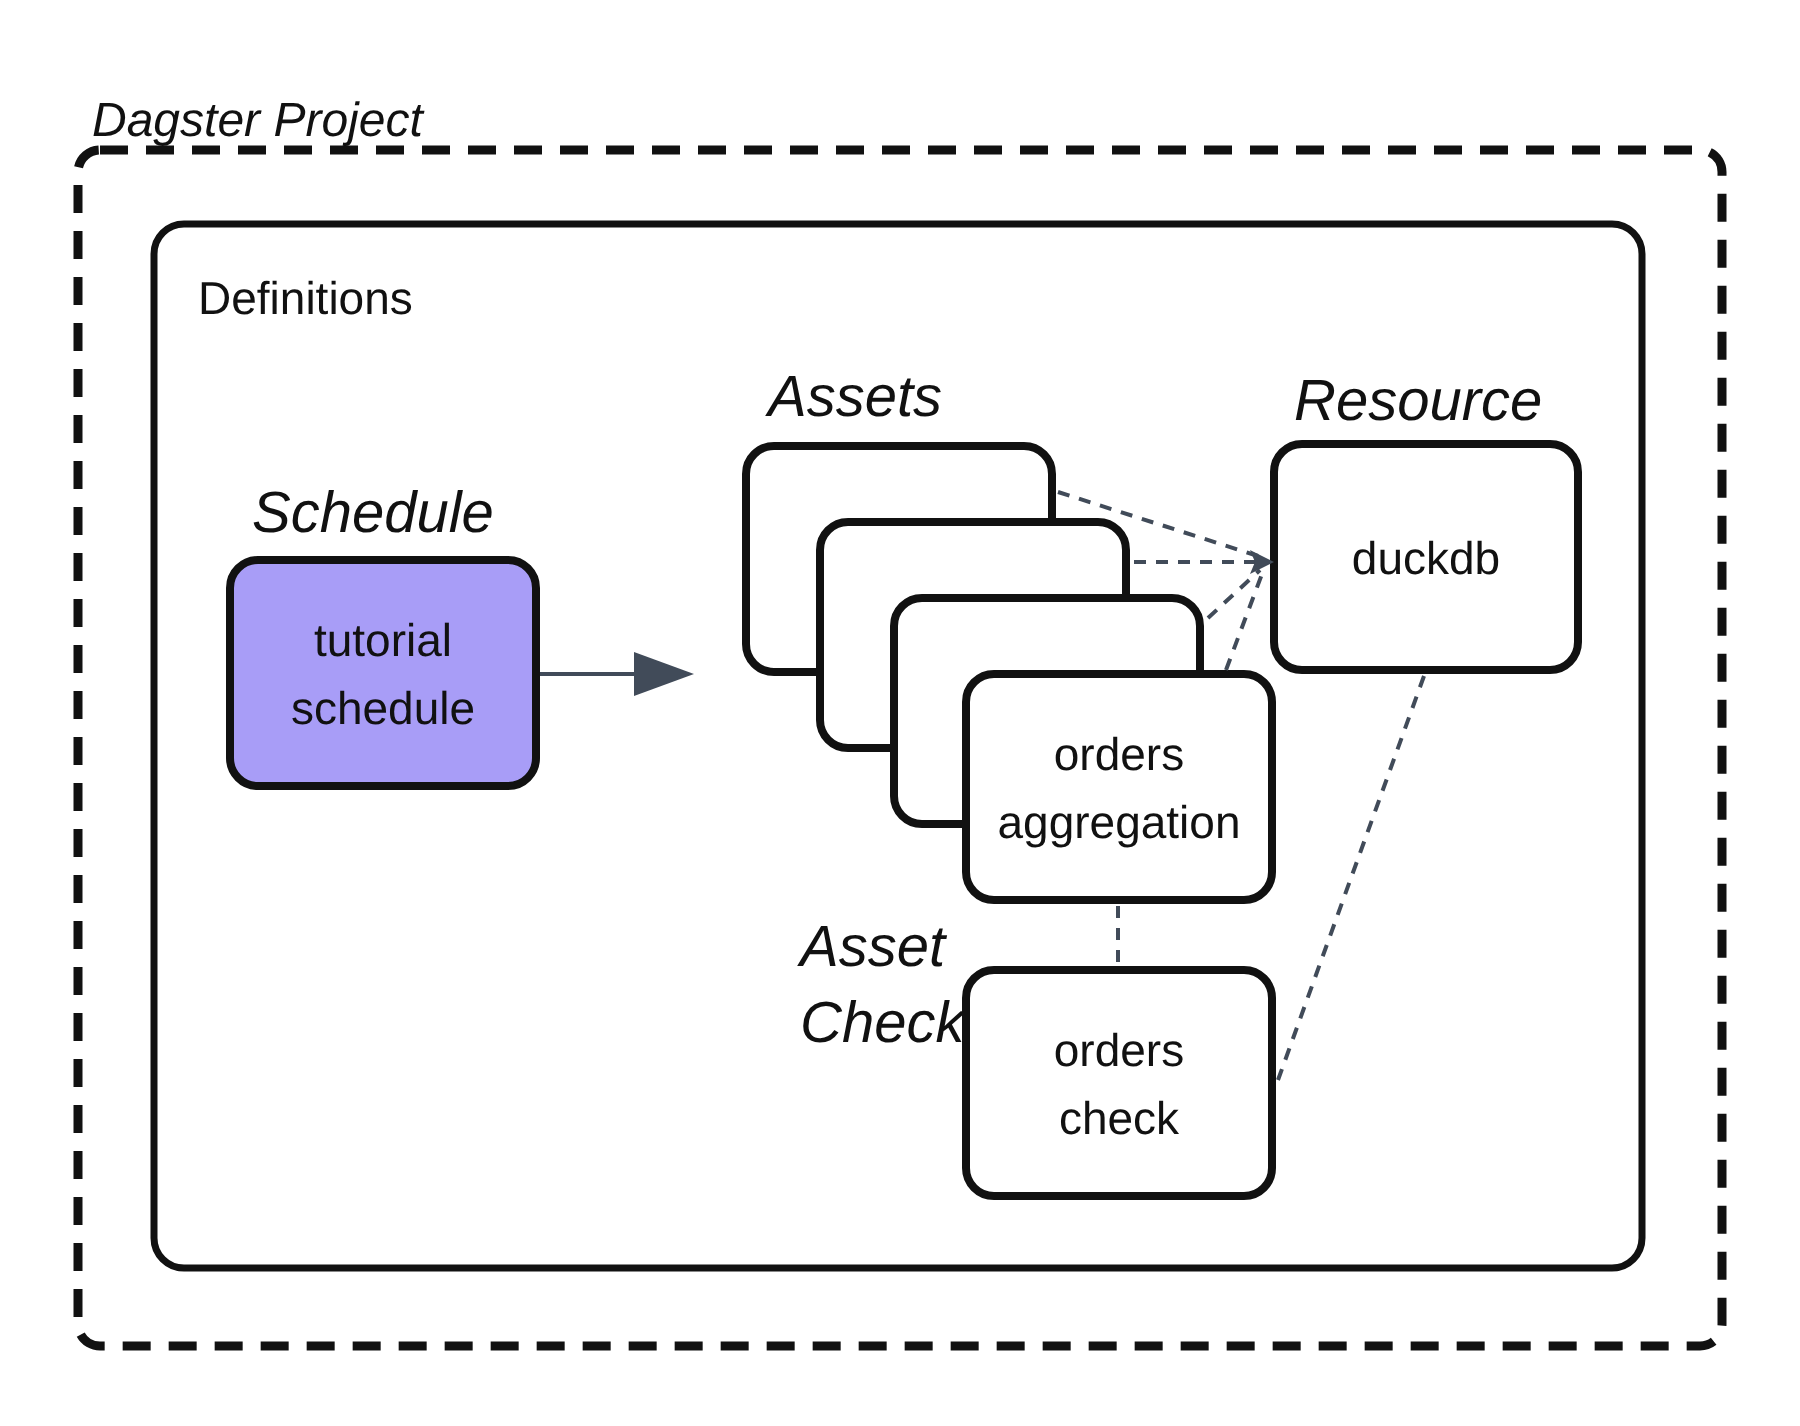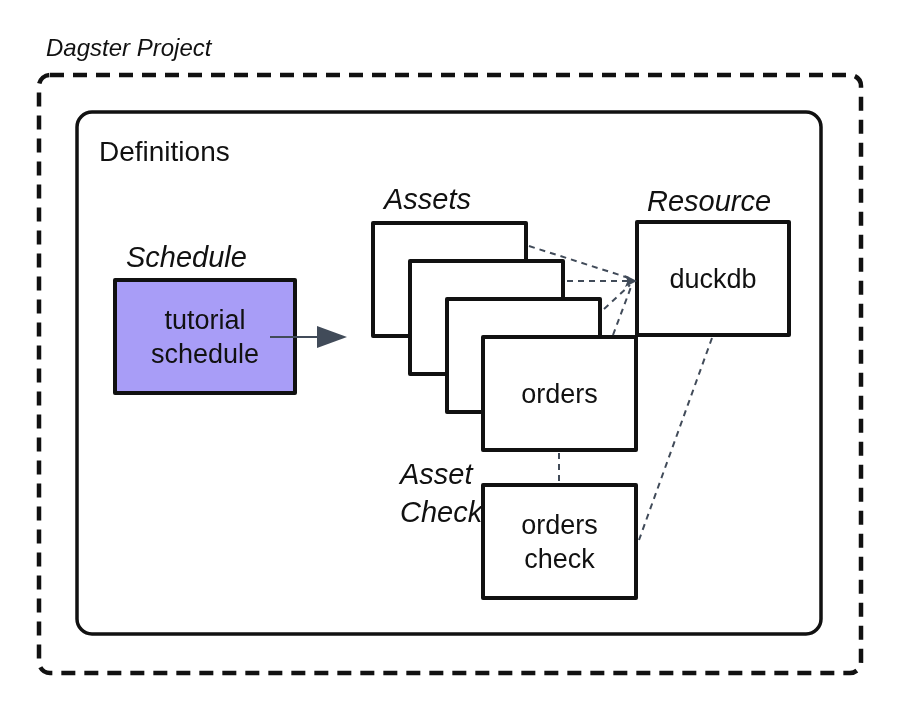--- a/index.html
+++ b/index.html
@@ -20,60 +20,60 @@
     overflow: hidden;
   }
   .overlay {
     position: absolute;
     left: 0; top: 0;
     width: 900px; height: 713px;
     pointer-events: none;
   }
   .title {
     position: absolute;
-    left: 46px; top: 34px;
+    left: 46px; top: 47px;
     font-size: 24px;
     font-style: italic;
     font-weight: 500;
     white-space: nowrap;
   }
   .definitions-label {
     position: absolute;
     left: 99px; top: 136px;
-    font-size: 28px;
+    font-size: 23px;
     font-weight: 400;
     white-space: nowrap;
   }
   .group-label {
     position: absolute;
     font-size: 29px;
     font-style: italic;
     font-weight: 500;
     white-space: nowrap;
     line-height: 38px;
   }
   .label-schedule { left: 126px; top: 238px; }
   .label-assets   { left: 384px; top: 180px; }
   .label-resource { left: 647px; top: 182px; }
   .label-asset-check { left: 400px; top: 455px; }
   .node {
     position: absolute;
     background: var(--node-fill);
     border: 4px solid var(--ink);
-    border-radius: 2px;
+    border-radius: 16px;
     display: flex;
     flex-direction: column;
     align-items: center;
     justify-content: center;
     text-align: center;
-    font-size: 27px;
+    font-size: 23px;
     line-height: 34px;
     font-weight: 400;
   }
-  .node-schedule { left: 113px; top: 278px; width: 184px; height: 117px; background: var(--schedule-fill); }
+  .node-schedule { left: 113px; top: 278px; width: 157px; height: 117px; background: var(--schedule-fill); }
   .asset-box-1 { left: 371px; top: 221px; width: 157px; height: 117px; }
   .asset-box-2 { left: 408px; top: 259px; width: 157px; height: 117px; }
   .asset-box-3 { left: 445px; top: 297px; width: 157px; height: 117px; }
   .node-orders-aggregation { left: 481px; top: 335px; width: 157px; height: 117px; }
   .node-duckdb { left: 635px; top: 220px; width: 156px; height: 117px; }
   .node-orders-check { left: 481px; top: 483px; width: 157px; height: 117px; }
 </style>
 </head>
 <body>
 
@@ -95,20 +95,21 @@
     <span>tutorial</span>
     <span>schedule</span>
   </div>
 
   <div class="node asset-box-1"></div>
   <div class="node asset-box-2"></div>
   <div class="node asset-box-3"></div>
 
   <div class="node node-orders-aggregation">
     <span>orders</span>
+    <span>aggregation</span>
   </div>
 
   <div class="node node-duckdb">
     <span>duckdb</span>
   </div>
 
   <div class="node node-orders-check">
     <span>orders</span>
     <span>check</span>
   </div>

